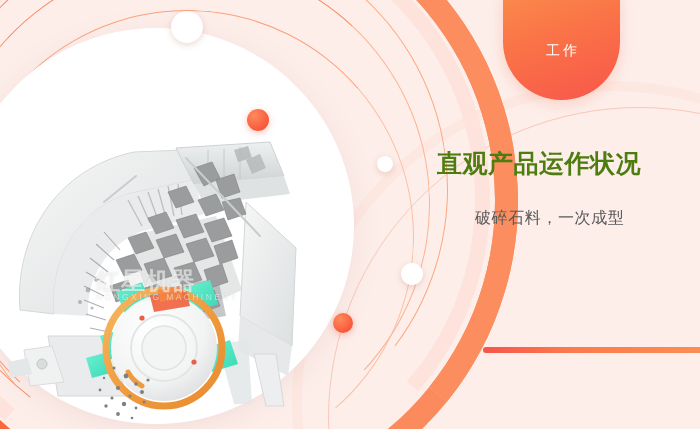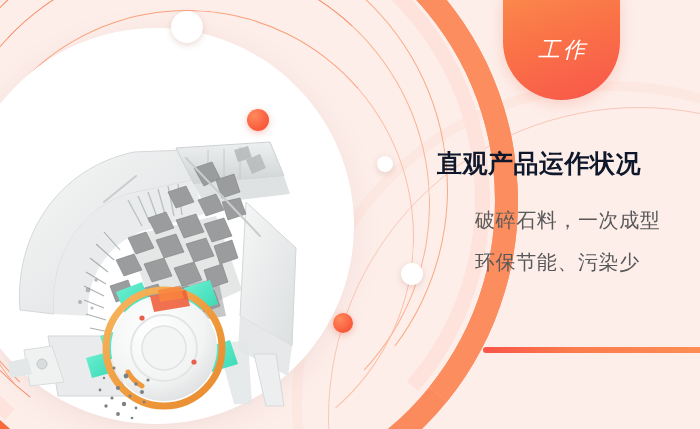--- a/index.html
+++ b/index.html
@@ -134,40 +134,39 @@
     display:flex;
     flex-direction:column;
     align-items:center;
     justify-content:center;
     gap:2px;
     padding-top:6px;
     box-sizing:border-box;
   }
   .badge span{
     color:#ffffff;
-    font-size:22px;
+    font-size:14px;
     letter-spacing:3px;
     line-height:1.32;
     text-indent:3px;
-    font-style:italic;
   }
 
   
   .copy{position:absolute;left:437px;top:148px;width:258px;}
   .headline{
     font-size:25px;
     font-weight:bold;
-    color:#0f172a;
+    color:#4d7c0f;
     letter-spacing:.5px;
     line-height:1.2;
     white-space:nowrap;
   }
   .bullets{margin-top:32px;}
   .bullet{
-    font-size:20px;
+    font-size:16px;
     color:#585858;
     line-height:1;
     margin-bottom:22px;
     padding-left:38px;
     letter-spacing:.6px;
     white-space:nowrap;
   }
   .underline{
     position:absolute;
     left:483px; top:347px;
@@ -366,35 +365,38 @@
       </g>
       <g fill="#9b9e9f" opacity=".7">
         <circle cx="80" cy="150" r="2.4"></circle>
           <circle cx="88" cy="140" r="1.8"></circle>
         <circle cx="72" cy="162" r="2"></circle>  
           <circle cx="84" cy="168" r="1.5"></circle>
       </g>
     </svg>
   </div>
 
+  <div class="watermark">
+    <span>红星机器</span>
+    <small>HONGXING MACHINERY</small>
+  </div>
 
   <div class="ring-layer">
     <div class="dot dot-white" style="left:171px;top:11px;width:32px;height:32px;"></div>
     <div class="dot dot-orange" style="left:247px;top:109px;width:22px;height:22px;"></div>
     <div class="dot dot-white" style="left:377px;top:156px;width:16px;height:16px;"></div>
     <div class="dot dot-white" style="left:401px;top:263px;width:22px;height:22px;"></div>
     <div class="dot dot-orange" style="left:333px;top:313px;width:20px;height:20px;"></div>
   </div>
 
   <div class="badge">
     <span>工作</span>
   </div>
 
   <div class="copy">
     <div class="headline">直观产品运作状况</div>
     <div class="bullets">
       <div class="bullet">破碎石料，一次成型</div>
-      <div class="bullet">环保节能、污染少</div>
     </div>
   </div>
   <div class="underline"></div>
 
 </div>
 
 </body></html>

